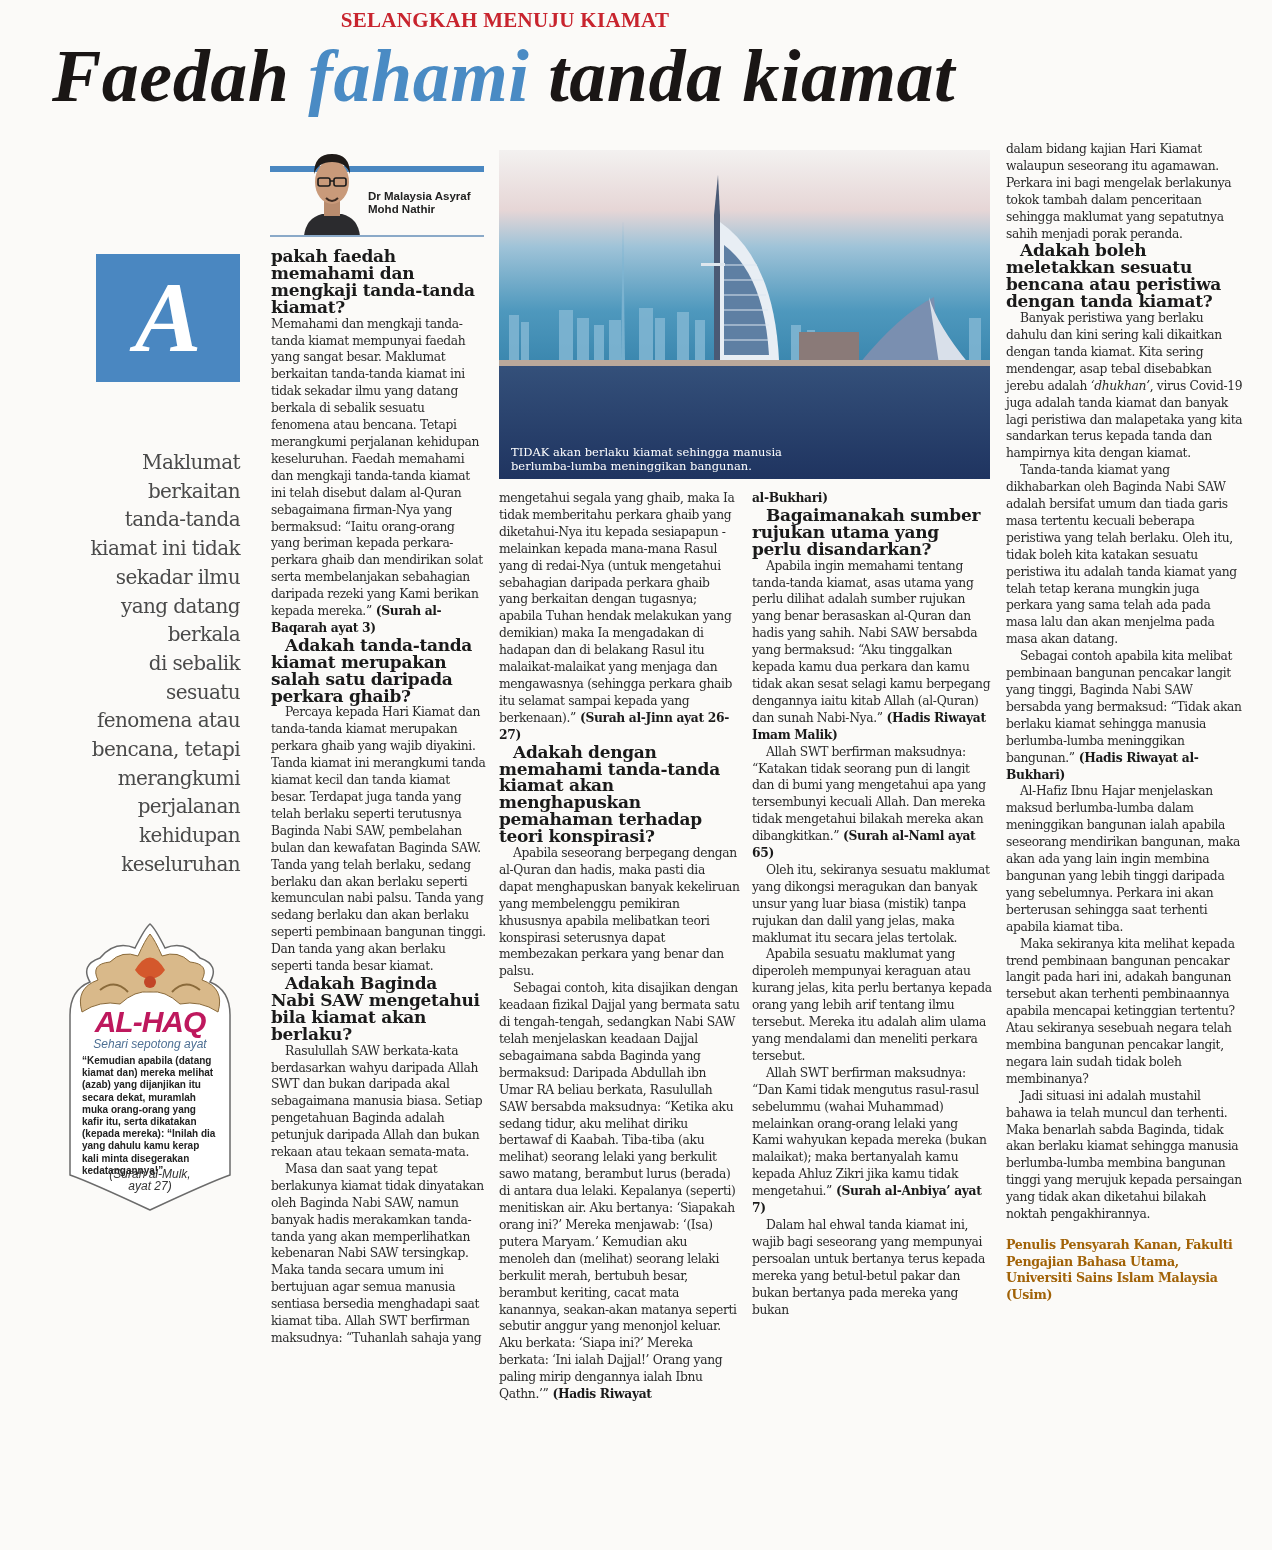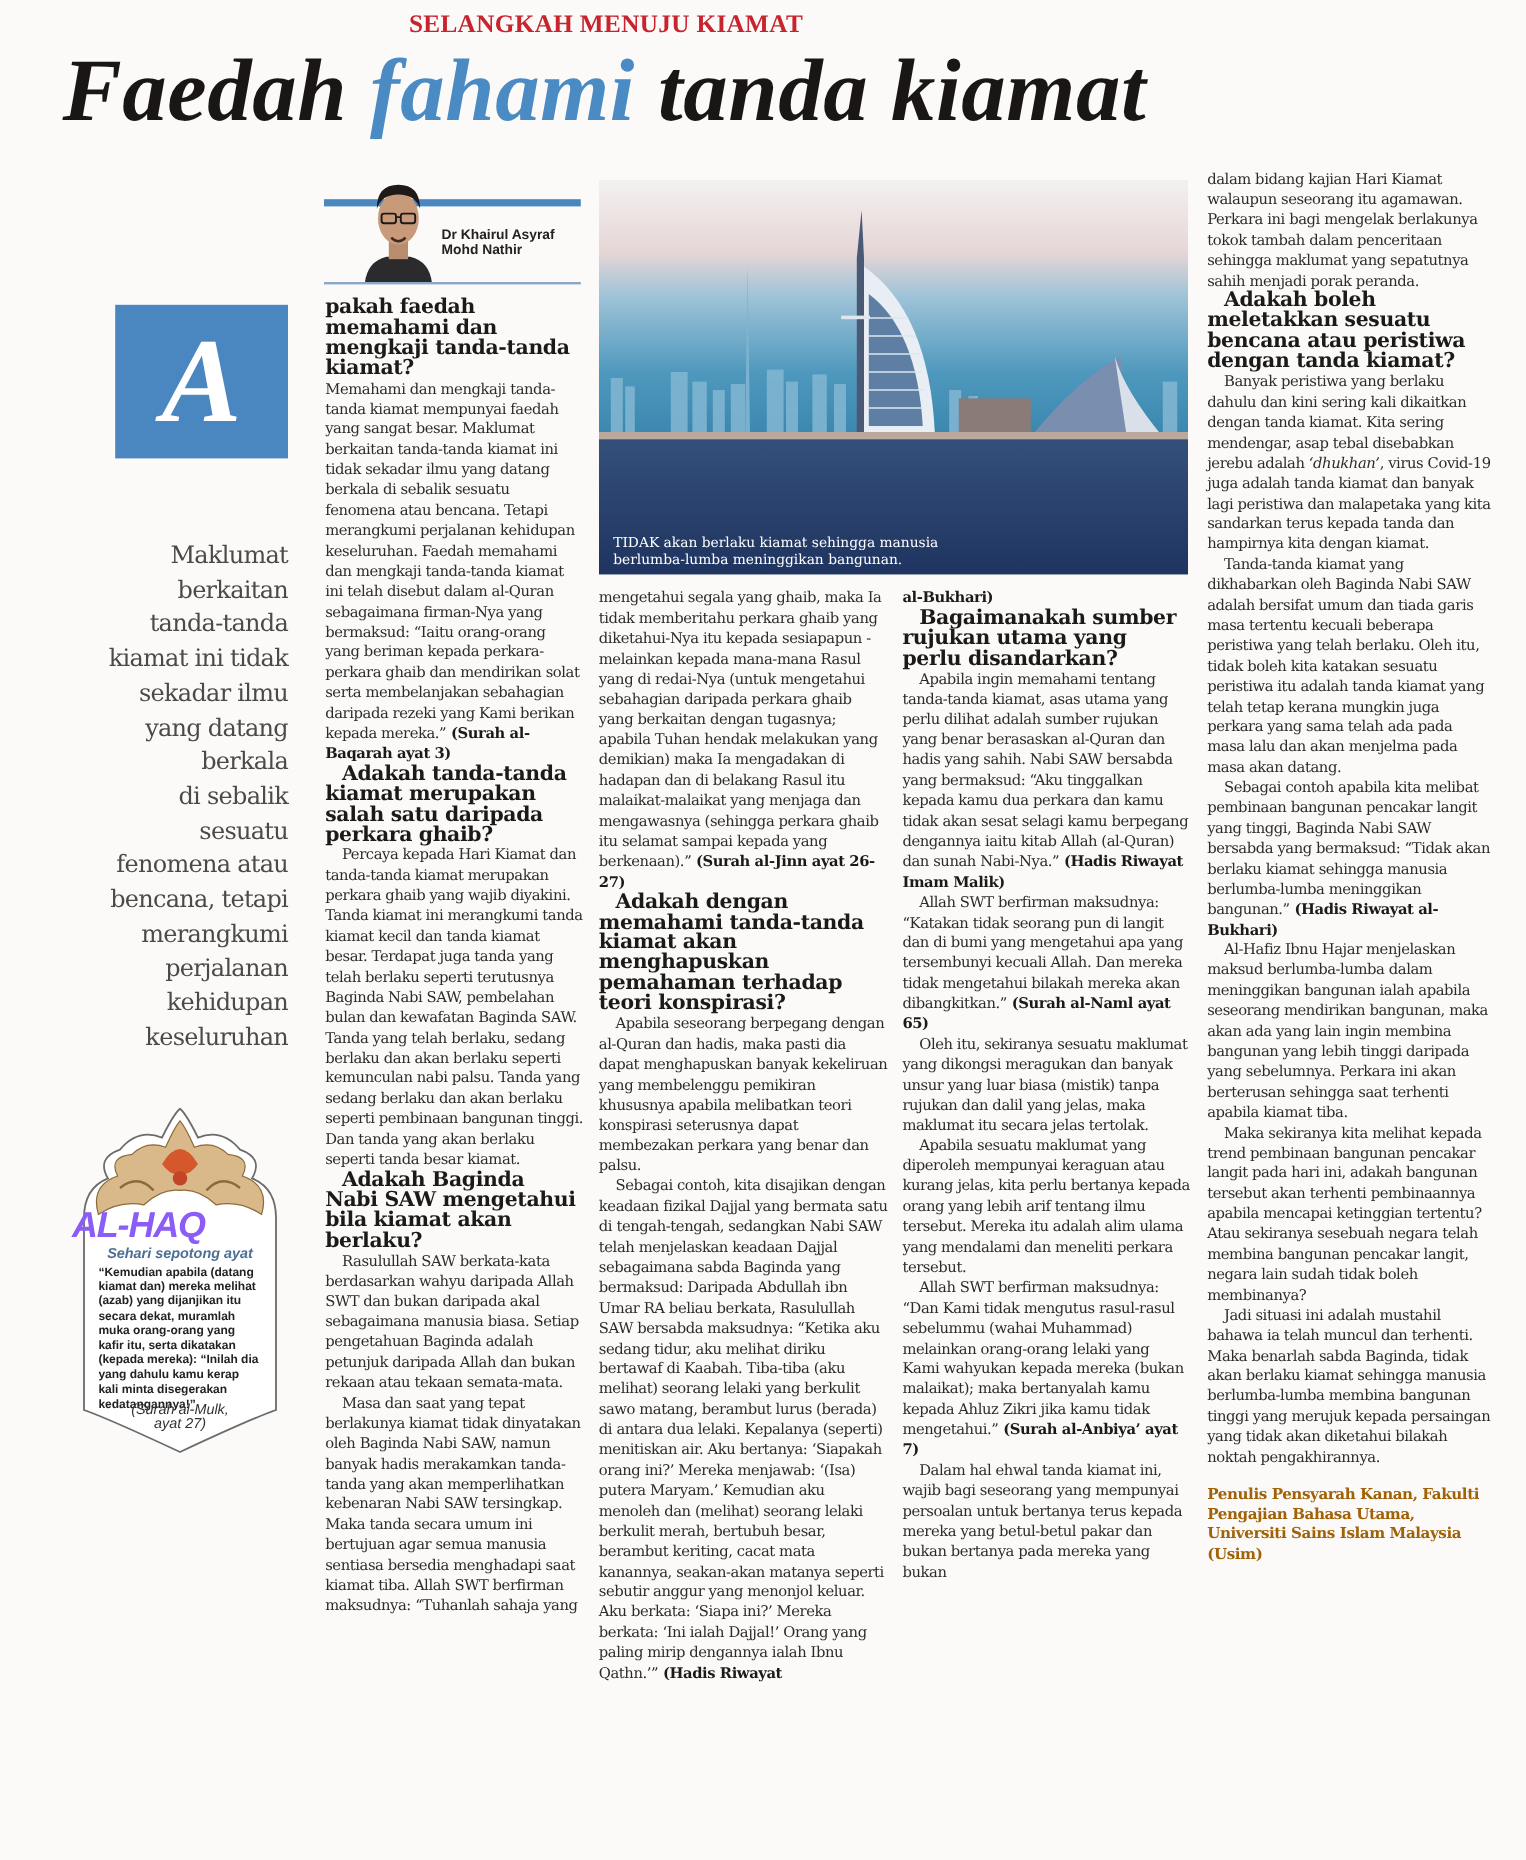--- a/index.html
+++ b/index.html
@@ -6,22 +6,22 @@
   body { width:1272px; height:1550px; position:relative; overflow:hidden; color:#2a2a2a; font-family:"DejaVu Serif", serif; }
   .kicker { position:absolute; left:0; top:8px; width:1010px; text-align:center; color:#c8242e; font-family:"Liberation Serif", serif; font-weight:bold; font-size:21px; letter-spacing:0.3px; }
   .headline { position:absolute; left:52px; top:34px; font-family:"Liberation Serif", serif; font-style:italic; font-weight:bold; font-size:74px; color:#1a1615; letter-spacing:0.5px; line-height:84px; white-space:nowrap; }
   .headline .accent { color:#4a8bc4; }
   .dropcap { position:absolute; left:96px; top:254px; width:144px; height:128px; background:#4a87c1; display:flex; align-items:center; justify-content:center; }
   .dropcap span { color:#fff; font-family:"Liberation Serif", serif; font-style:italic; font-weight:bold; font-size:100px; line-height:1; }
   .pullquote { position:absolute; left:40px; top:448px; width:200px; text-align:right; font-family:"DejaVu Serif", serif; font-size:20px; line-height:28.7px; color:#4a4a4a; letter-spacing:-0.6px; }
   .pullquote div { white-space:nowrap; }
   .alhaq { position:absolute; left:60px; top:920px; width:180px; height:300px; }
   .alhaq svg { position:absolute; left:0; top:0; }
-  .alhaq-title { position:absolute; left:0; width:180px; top:85px; text-align:left; font-family:"Liberation Sans", sans-serif; font-style:italic; font-weight:bold; font-size:30px; color:#8b5cf6; letter-spacing:-1px; }
-  .alhaq-sub { position:absolute; left:0; width:180px; top:117px; text-align:center; font-family:"Liberation Sans", sans-serif; font-style:italic; font-weight:bold; font-size:12px; color:#4d6f93; }
+  .alhaq-title { position:absolute; left:0; width:180px; top:85px; text-align:center; font-family:"Liberation Sans", sans-serif; font-style:italic; font-weight:bold; font-size:30px; color:#be185d; letter-spacing:-1px; }
+  .alhaq-sub { position:absolute; left:0; width:180px; top:117px; text-align:center; font-family:"Liberation Sans", sans-serif; font-style:italic; font-weight:normal; font-size:12px; color:#4d6f93; }
   .alhaq-verse { position:absolute; left:22px; width:136px; top:135px; font-family:"Liberation Sans", sans-serif; font-weight:bold; font-size:10px; line-height:12.2px; color:#222; }
   .alhaq-ref { position:absolute; left:0; width:180px; top:248px; text-align:center; font-family:"Liberation Sans", sans-serif; font-style:italic; font-size:12px; line-height:12px; color:#333; }
   .author { position:absolute; left:270px; top:140px; width:214px; height:110px; }
   .author .bar { position:absolute; left:0; top:26px; width:214px; height:6px; background:#4a87c1; }
   .author .rule { position:absolute; left:0; top:95px; width:214px; height:2px; background:#8aa9c8; }
   .author .photo { position:absolute; left:30px; top:0; width:64px; height:96px; }
   .author .name { position:absolute; left:98px; top:50px; font-family:"Liberation Sans", sans-serif; font-weight:bold; font-size:11.5px; line-height:13px; color:#222; }
   .photo-main { position:absolute; left:499px; top:150px; width:491px; height:329px; overflow:hidden; }
   .photo-caption { position:absolute; left:12px; bottom:6px; color:#fff; font-family:"DejaVu Serif", serif; font-size:11.5px; line-height:14px; }
   .col { position:absolute; font-family:"DejaVu Serif", serif; font-size:12.3px; line-height:16.9px; color:#2b2b2b; letter-spacing:-0.35px; }
@@ -88,21 +88,21 @@
     <rect x="24" y="60" width="16" height="16" fill="#b98c6e"></rect>
     <ellipse cx="32" cy="42" rx="17" ry="22" fill="#c99a7a"></ellipse>
     <path d="M14 34 Q14 14 32 14 Q50 14 50 34 Q46 22 32 22 Q18 22 14 34 Z" fill="#1f1a18"></path>
     <rect x="18" y="38" width="12" height="8" rx="2" fill="none" stroke="#1a1a1a" stroke-width="1.6"></rect>
     <rect x="34" y="38" width="12" height="8" rx="2" fill="none" stroke="#1a1a1a" stroke-width="1.6"></rect>
     <line x1="30" y1="41" x2="34" y2="41" stroke="#1a1a1a" stroke-width="1.5"></line>
     <path d="M26 58 Q32 64 38 58" stroke="#3a2a22" stroke-width="2" fill="none"></path>
   </svg>
   <div class="rule"></div>
   <div class="name">
-    <div>Dr Khairul Asyraf</div>
+    <div>Dr Malaysia Asyraf</div>
     <div>Mohd Nathir</div>
   </div>
 </div>
 
 <div class="photo-main">
   <svg width="491" height="329" viewBox="0 0 491 329">
     <defs>
       <linearGradient id="sky" x1="0" y1="0" x2="0" y2="1">
         <stop offset="0" stop-color="#f3f1f0"></stop>
         <stop offset="0.28" stop-color="#e6d6d6"></stop>

